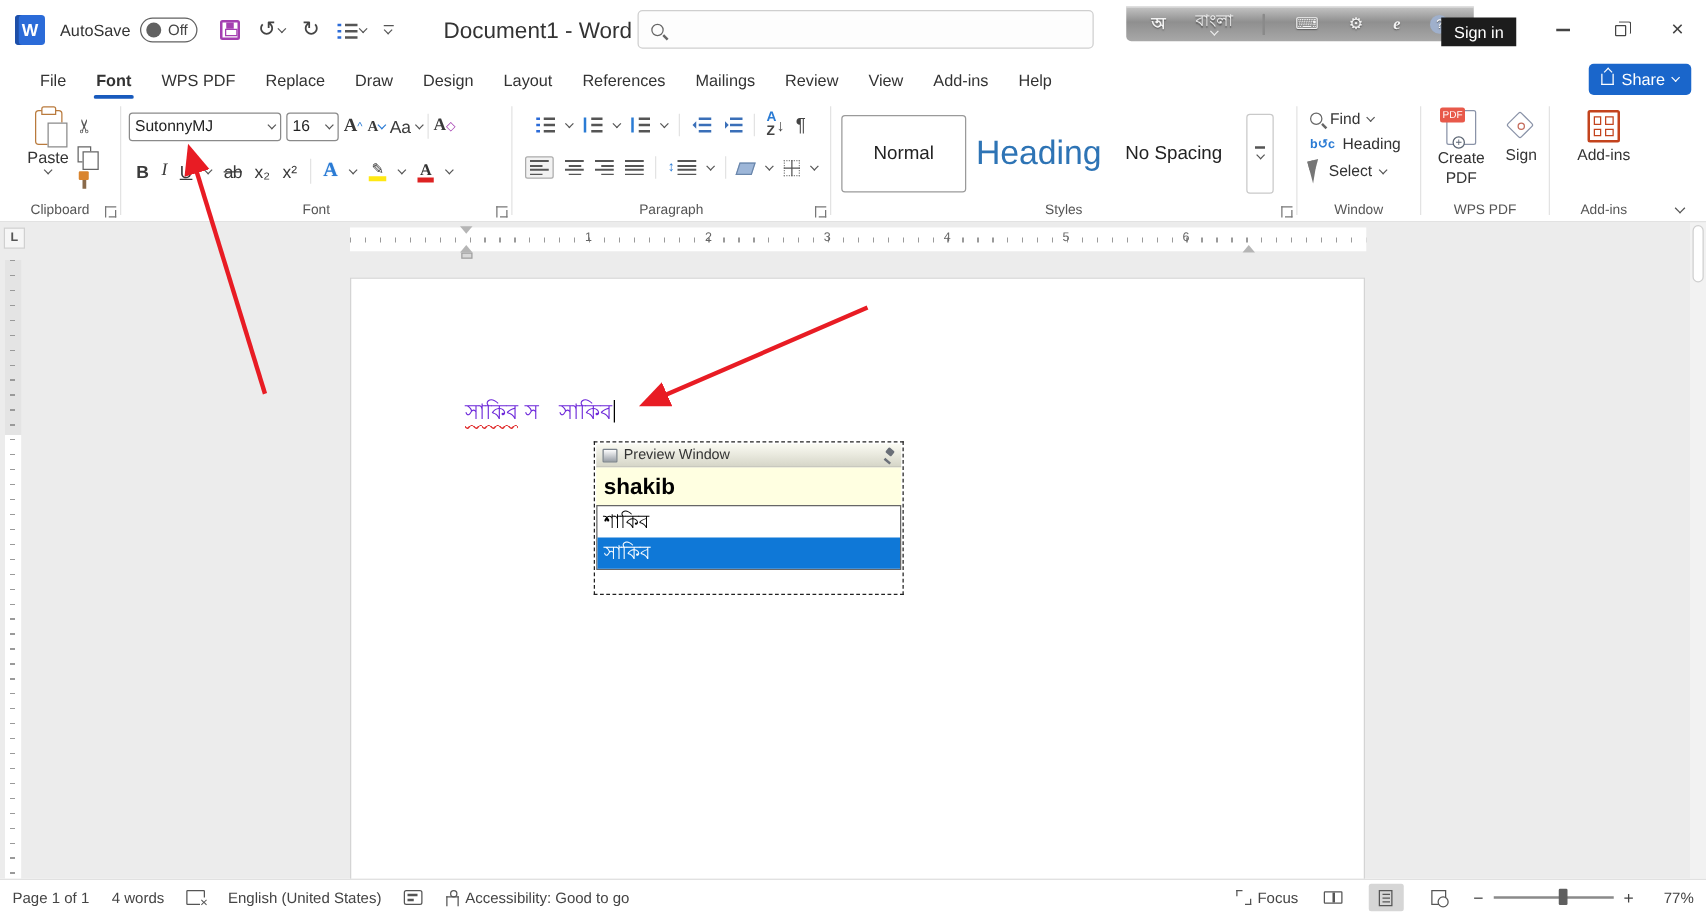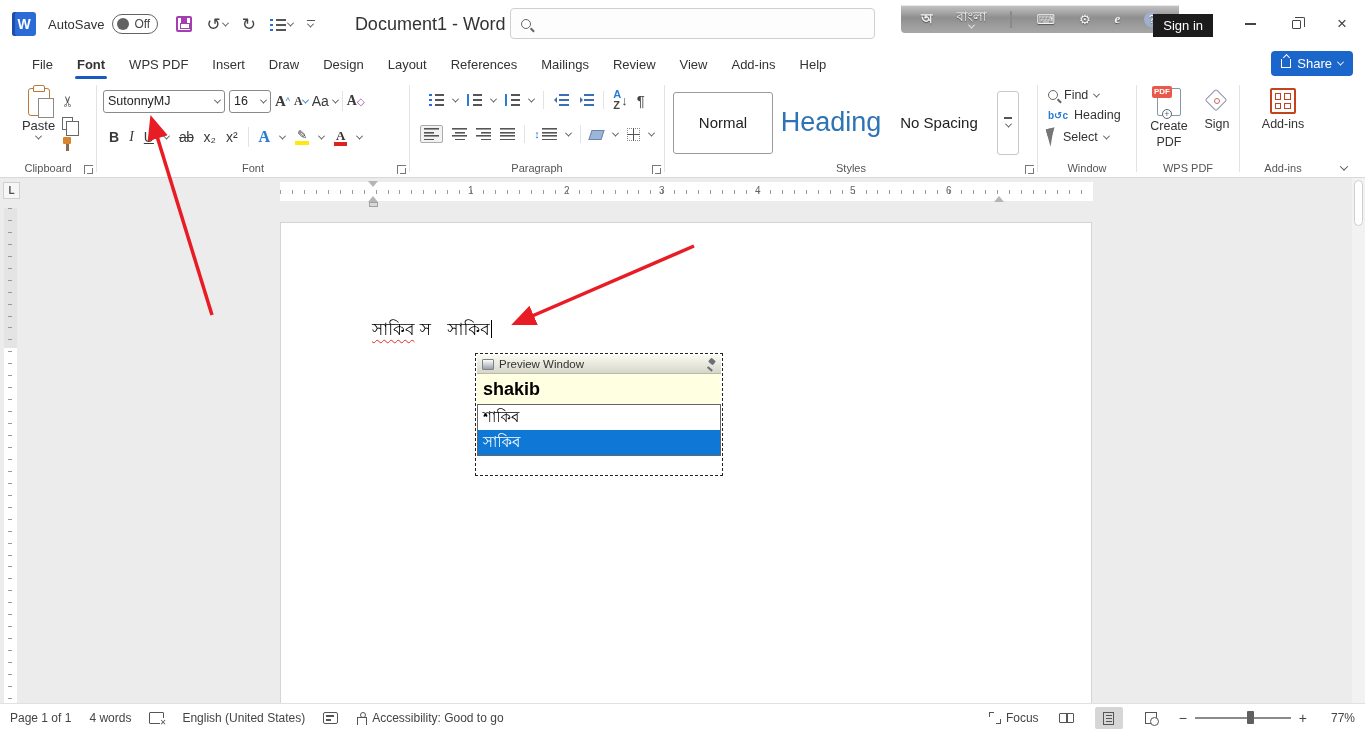--- a/index.html
+++ b/index.html
@@ -165,21 +165,21 @@
   .g-edit .rbody { flex-direction:column; justify-content:flex-start; gap:6px; padding:2px 0 0 10px; }
   .edit-row { display:flex; align-items:center; gap:6px; font-size:12.5px; color:#333; }
   .repl-ic { font-size:10px; font-weight:bold; color:#2a7bd4; }
   .cursor-ic { display:inline-block; width:0; height:0; border-left:5px solid #555; border-right:4px solid transparent;
     border-bottom:11px solid transparent; border-top:7px solid #555; transform:rotate(-15deg); opacity:.8; }
 
   .g-wps { width:102px; }
   .g-wps .rbody { justify-content:center; gap:12px; padding-top:2px; }
   .bigbtn { display:flex; flex-direction:column; align-items:center; gap:3px; font-size:12.5px; color:#333; line-height:1.25; text-align:center; }
   .pdf-ic { width:24px; height:28px; border:1.4px solid #8a93a8; border-radius:2px; position:relative; background:#fff; }
-  .pdf-badge { position:absolute; top:-3px; left:-6px; background:#e8594a; color:#fff; font-size:8px; font-weight:bold; padding:1px 2px; border-radius:2px; }
+  .pdf-badge { position:absolute; top:-3px; left:-6px; background:#e8594a; color:#fff; font-size:8px; font-weight:normal; padding:1px 2px; border-radius:2px; }
   .pdf-plus { position:absolute; bottom:-4px; left:4px; width:10px; height:10px; border:1.2px solid #5a6472; border-radius:50%; background:#fff;
     font-size:9px; line-height:9px; text-align:center; color:#5a6472; }
   .sign-ic { width:26px; height:26px; position:relative; }
   .sign-ic:before { content:""; position:absolute; left:4px; top:4px; width:14px; height:14px; background:#fff; border:1.4px solid #8a93a8; transform:rotate(45deg); border-radius:2px; }
   .sign-ic:after { content:""; position:absolute; left:10px; top:10px; width:4px; height:4px; border:1.4px solid #c46a5a; border-radius:50%; }
 
   .g-addins { width:86px; }
   .g-addins .rbody { justify-content:center; padding-top:2px; }
   .addins-ic { width:26px; height:26px; display:grid; grid-template-columns:1fr 1fr; grid-template-rows:1fr 1fr; gap:3px;
     border:2px solid #c3431d; padding:3px; border-radius:2px; }
@@ -196,21 +196,21 @@
   .hruler .num { position:absolute; top:3px; font-size:10px; color:#666; }
   .ind-first { position:absolute; left:88px; top:-1px; width:0; height:0; border:5px solid transparent; border-top:6px solid #b5b5b5; }
   .ind-hang { position:absolute; left:88px; top:9px; width:0; height:0; border:5px solid transparent; border-bottom:6px solid #b5b5b5; }
   .ind-box { position:absolute; left:89px; top:20px; width:9px; height:5px; background:#d9d9d9; border:1px solid #a0a0a0; }
   .ind-right { position:absolute; left:714px; top:9px; width:0; height:0; border:5px solid transparent; border-bottom:6px solid #b5b5b5; }
   .vruler { position:absolute; left:4px; top:30px; bottom:0; width:13px; background:#e4e4e4; }
   .vruler .white { position:absolute; left:0; right:0; top:140px; bottom:0; background:#fff; }
   .vruler .vticks { position:absolute; left:4px; top:0; bottom:0; width:4px;
     background:repeating-linear-gradient(180deg,#9a9a9a 0 1px,transparent 1px 11.95px); }
   .page { position:absolute; left:280px; top:44px; width:812px; bottom:-1px; background:#fff; border:1px solid #d4d4d4; }
-  .docline { position:absolute; left:91px; top:93px; font-size:17px; color:#000000; font-family:"DejaVu Sans",sans-serif; }
+  .docline { position:absolute; left:91px; top:93px; font-size:17px; color:#6d28d9; font-family:"DejaVu Sans",sans-serif; }
   .missp { text-decoration-line:underline; text-decoration-style:wavy; text-decoration-color:#e02b2b; text-decoration-thickness:1px; text-underline-offset:4px; }
   .caret { display:inline-block; width:1.3px; height:18px; background:#000; vertical-align:-3px; margin-left:1px; }
   .vscroll { position:absolute; right:0; top:0; bottom:0; width:13px; background:#f2f2f2; }
   .vthumb { position:absolute; right:2px; top:2px; width:9px; height:46px; background:#fff; border:1px solid #cfcfcf; border-radius:5px; }
 
   
   .preview { position:absolute; left:475px; top:175px; width:248px; border:1.6px dashed #222; background:#fff; padding:1px; }
   .pv-title { height:19px; background:linear-gradient(#fbfbf3,#dededò 60%,#d2d2c6); background:linear-gradient(#fbfbf3,#d6d6c8);
     border-bottom:1px solid #b9b9ad; display:flex; align-items:center; gap:5px; padding:0 5px; }
   .pv-ico { width:12px; height:11px; background:linear-gradient(#fdfdfd,#9aa0a8); border:1px solid #7a828c; border-radius:1px; }
@@ -328,21 +328,21 @@
             <span style="font-size:17px">×</span>
           </span>
       </div>
     </div>
   </div>
 
   <div class="tabsrow">
     <span class="rtab">File</span>
     <span class="rtab active">Font</span>
     <span class="rtab">WPS PDF</span>
-    <span class="rtab">Insert</span>
+    <span class="rtab">Replace</span>
     <span class="rtab">Draw</span>
     <span class="rtab">Design</span>
     <span class="rtab">Layout</span>
     <span class="rtab">References</span>
     <span class="rtab">Mailings</span>
     <span class="rtab">Review</span>
     <span class="rtab">View</span>
     <span class="rtab">Add-ins</span>
     <span class="rtab">Help</span>
     <span class="share-btn">

